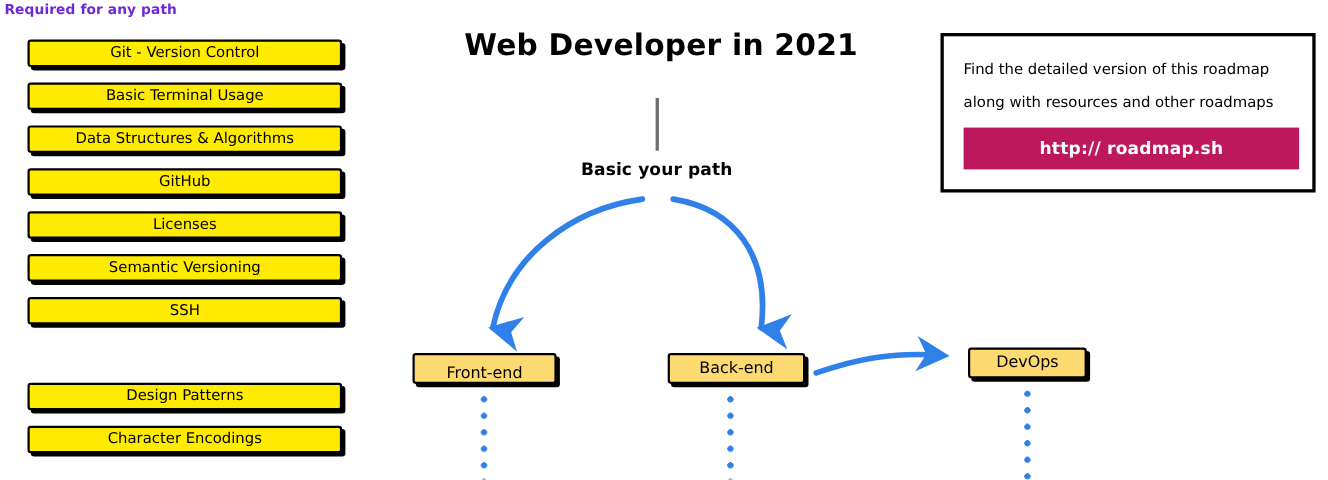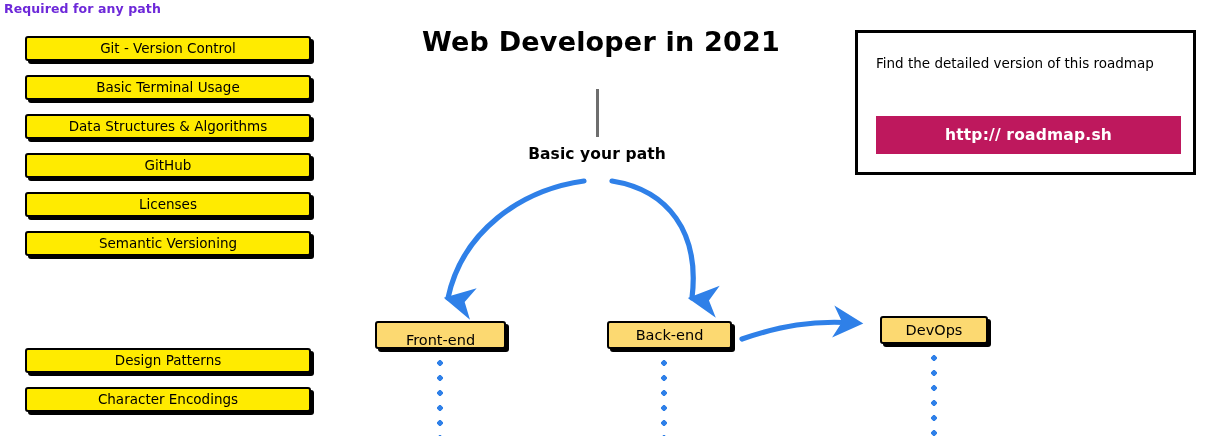--- a/index.html
+++ b/index.html
@@ -199,20 +199,23 @@
     </div>
     <div class="req-item" style="top:153px">
       <span>GitHub</span>
     </div>
     <div class="req-item" style="top:192px">
       <span>Licenses</span>
     </div>
     <div class="req-item" style="top:231px">
       <span>Semantic Versioning</span>
     </div>
+    <div class="req-item" style="top:270px">
+      <span>SSH</span>
+    </div>
     <div class="req-item" style="top:348px">
       <span>Design Patterns</span>
     </div>
     <div class="req-item" style="top:387px">
       <span>Character Encodings</span>
     </div>
   </div>
 
   <div id="main-title">Web Developer in 2021</div>
 
@@ -246,16 +249,17 @@
   <div class="path-box" id="box-devops">
     <span>DevOps</span>
   </div>
 
   <div class="dotted-trail" id="trail-frontend"></div>
   <div class="dotted-trail" id="trail-backend"></div>
   <div class="dotted-trail" id="trail-devops"></div>
 
   <div id="promo-card">
     <div class="promo-line" id="promo-line-1">Find the detailed version of this roadmap</div>
+    <div class="promo-line" id="promo-line-2">along with resources and other roadmaps</div>
     <div id="promo-button">http:// roadmap.sh</div>
   </div>
 
 </div>
 
 </body></html>

